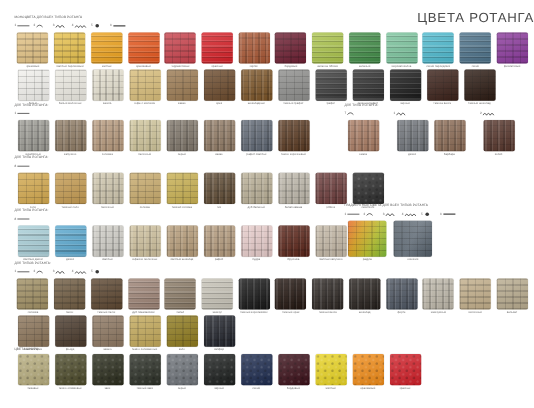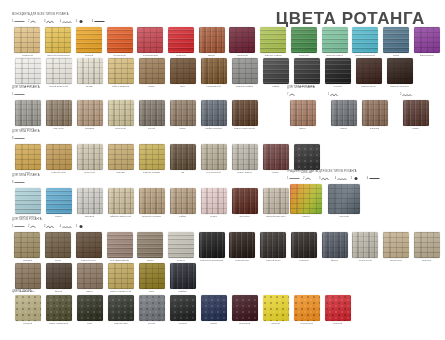--- a/index.html
+++ b/index.html
@@ -6,23 +6,23 @@
   body{
     width:445px;height:340px;overflow:hidden;
     background:#ffffff;
     font-family:"Liberation Sans","DejaVu Sans",sans-serif;
     color:#3a3a3a;
     position:relative;
   }
   #sheet{position:relative;width:445px;height:340px;}
 
   .title{
-    position:absolute;right:20px;top:9px;
-    font-size:17px;letter-spacing:.6px;color:#4a4a4a;
-    font-weight:700;white-space:nowrap;
+    position:absolute;right:0;top:9px;
+    font-size:11px;letter-spacing:.6px;color:#4a4a4a;
+    font-weight:400;white-space:nowrap;
   }
 
   .section{position:absolute;}
   .sec-head{
     font-size:2.6px;letter-spacing:.12px;color:#555;
     text-transform:uppercase;white-space:nowrap;line-height:4px;
     margin-bottom:1px;
   }
   .iconrow{display:flex;align-items:center;gap:2.5px;height:7px;margin-bottom:1.5px;}
   .ico{display:flex;align-items:center;gap:1px;}

